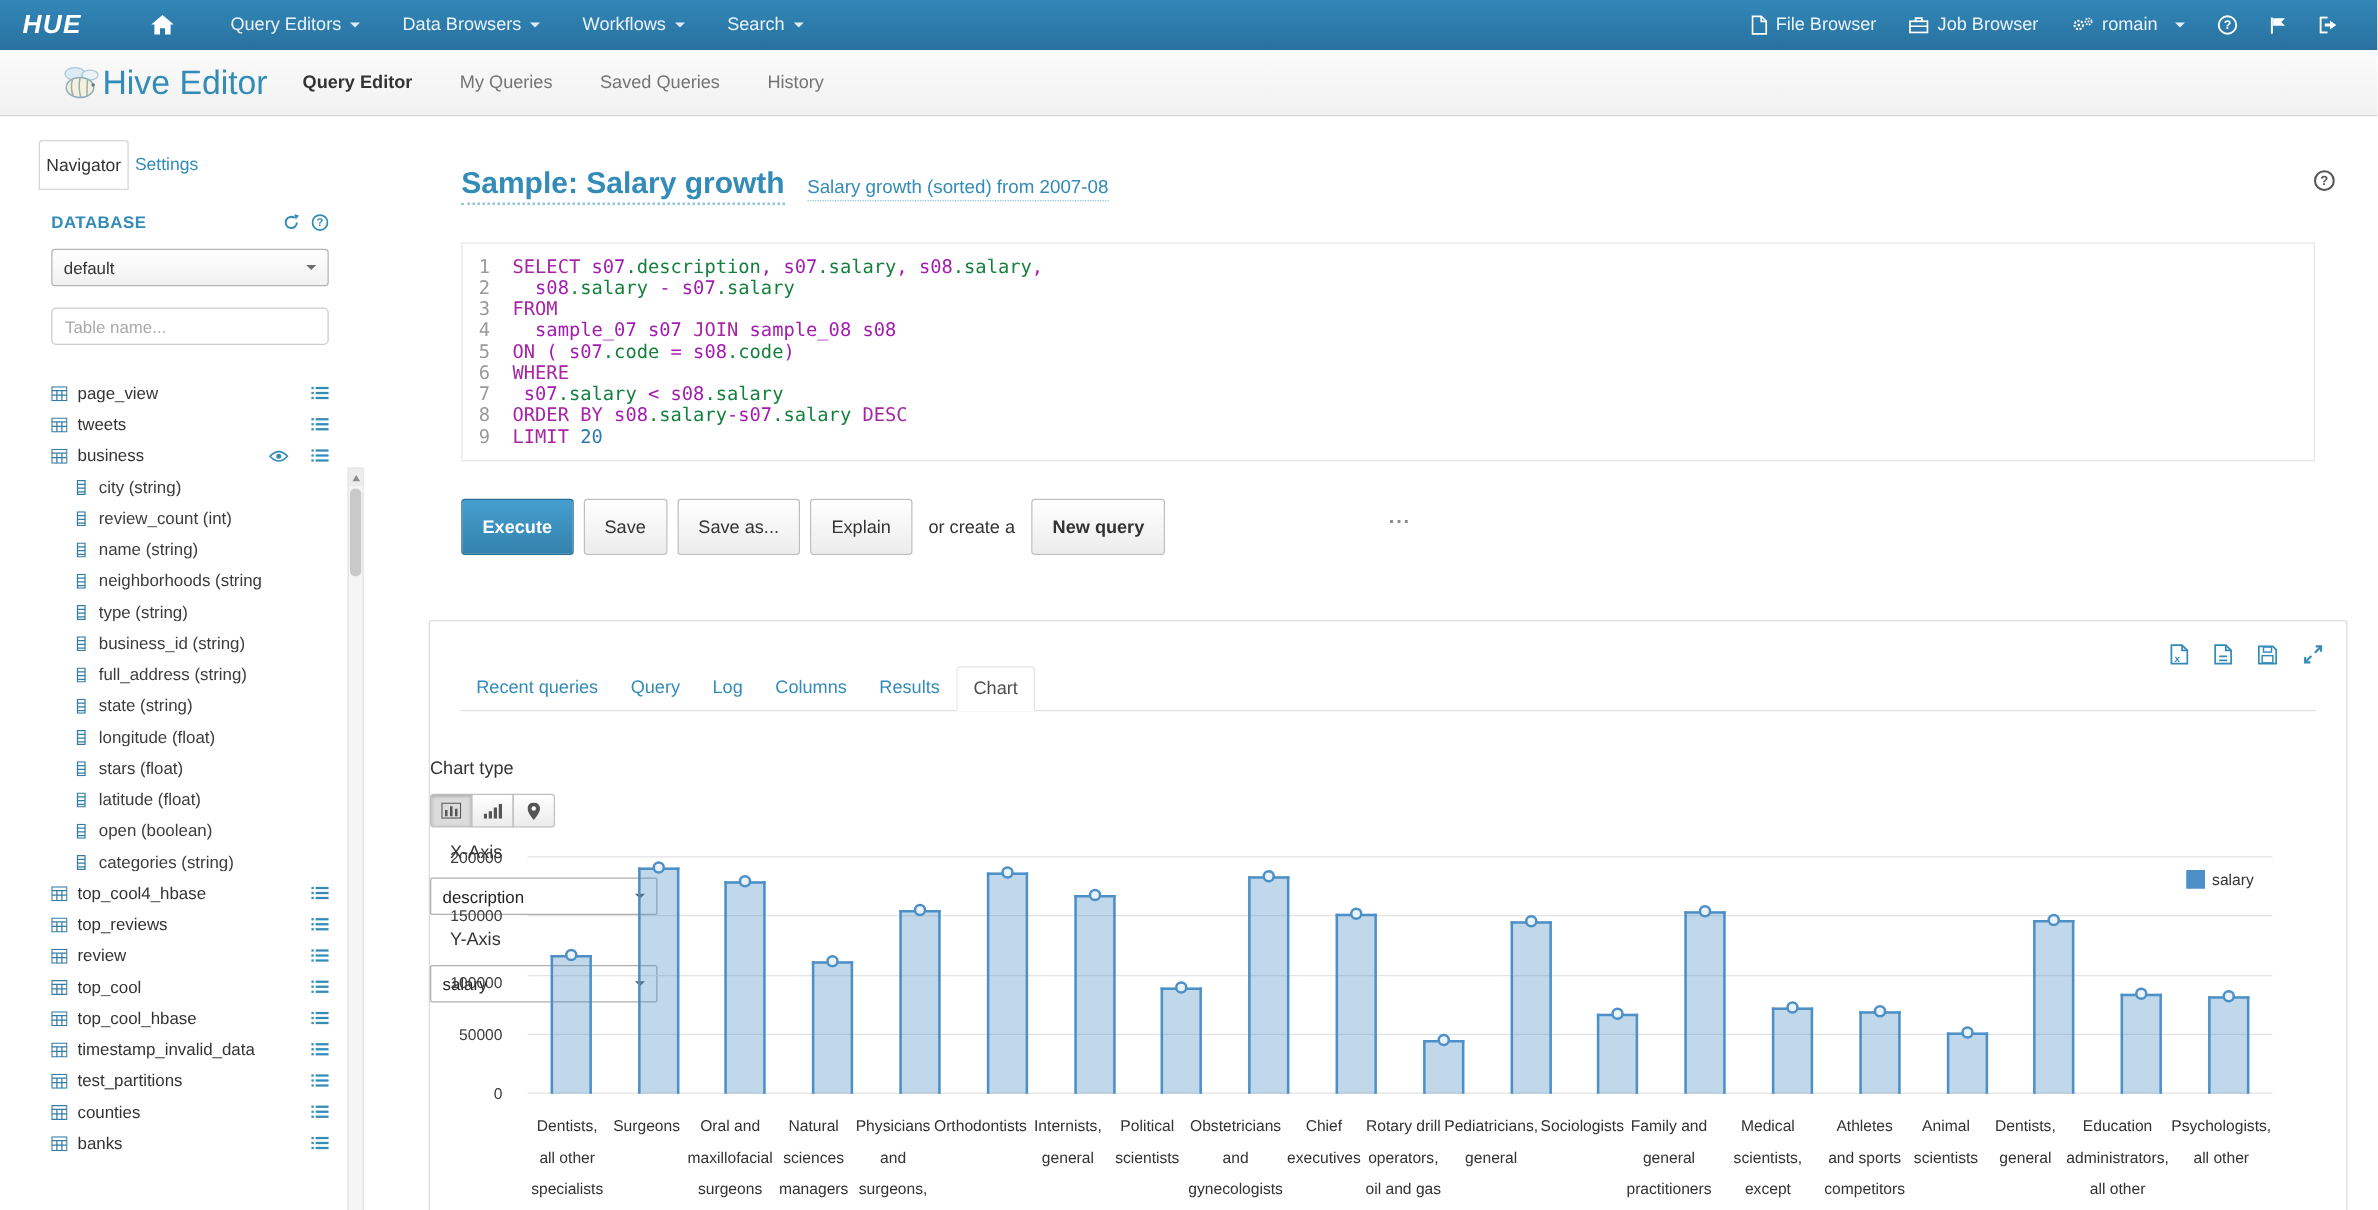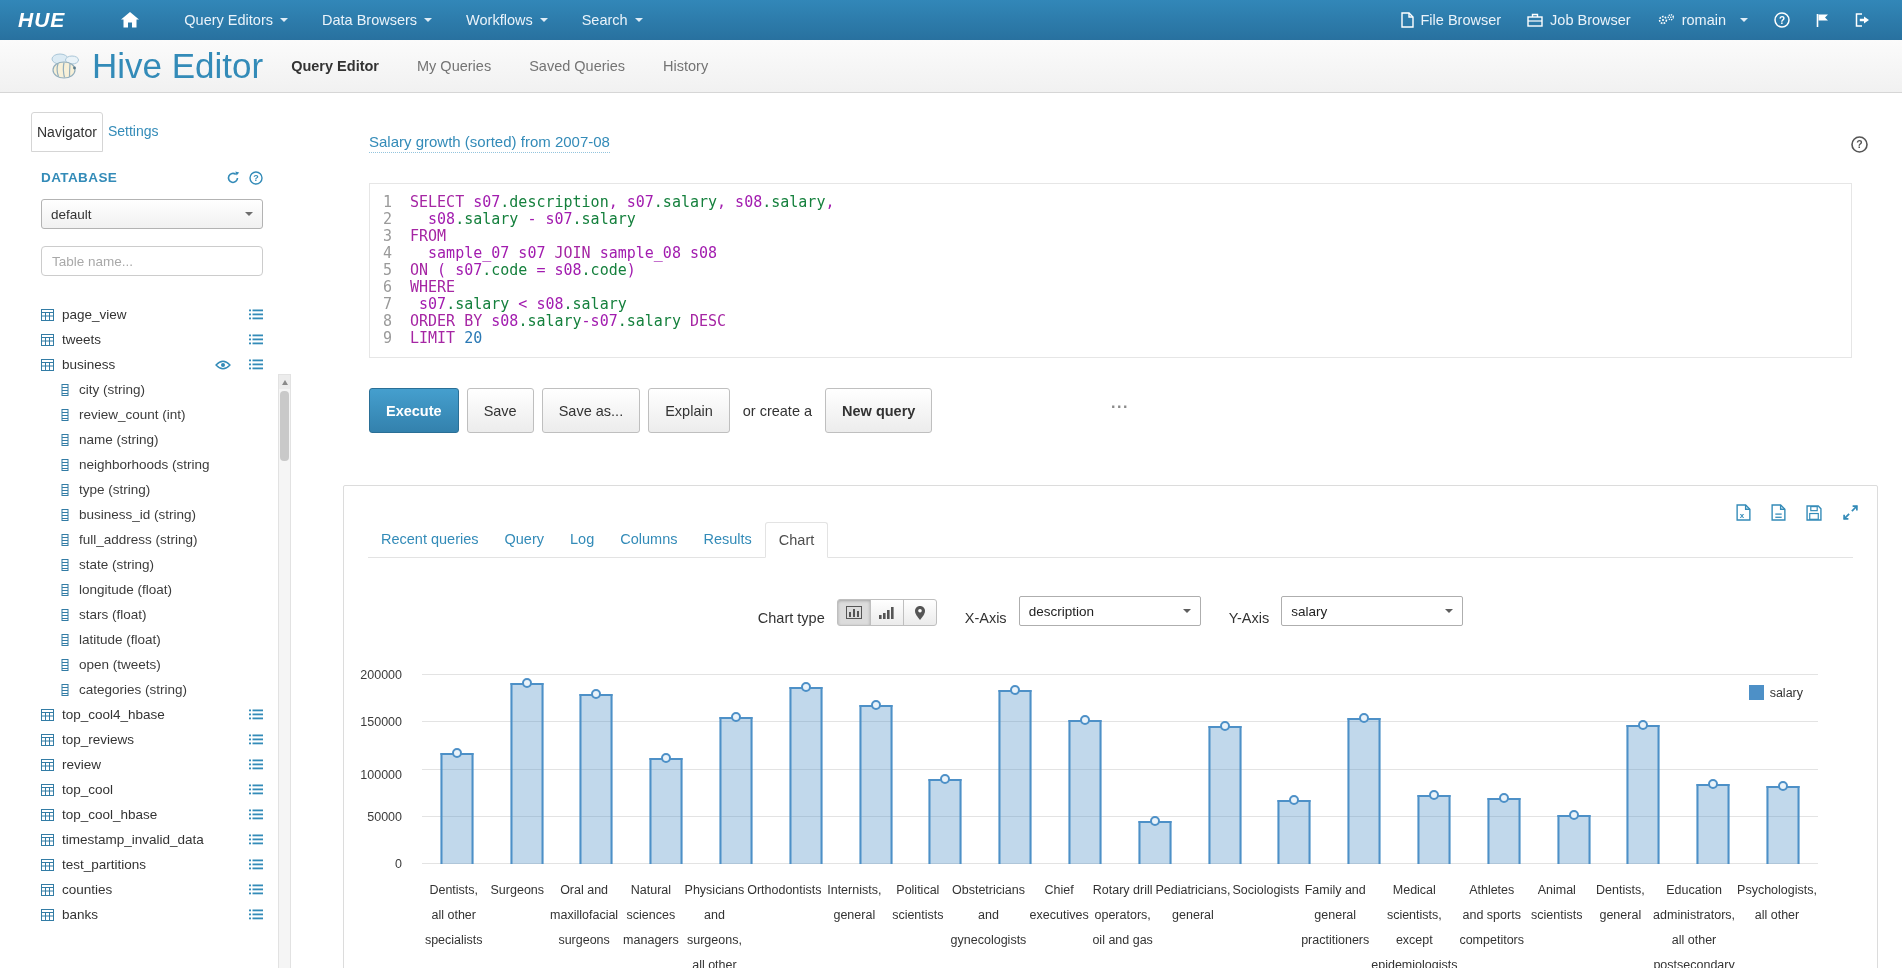--- a/index.html
+++ b/index.html
@@ -17,21 +17,21 @@
   .nav-item { display: flex; align-items: center; padding: 0 17px; height: 100%; color: #eaf3fa; cursor: pointer; }
   .nav-right { margin-left: auto; display: flex; align-items: center; height: 100%; }
   .nav-right .nav-item { padding: 0 13px; gap: 7px; justify-content: center; }
   .caret { display: inline-block; width: 0; height: 0; border-left: 4px solid transparent;
     border-right: 4px solid transparent; border-top: 4px solid currentColor; margin-left: 7px; opacity: .95; }
 
   
   .app-header { position: absolute; top: 40px; left: 0; right: 0; height: 53px;
     background: linear-gradient(#fbfbfb, #f1f1f1); border-bottom: 1px solid #d6d6d6;
     display: flex; align-items: center; padding-left: 48px; }
-  .app-title { color: #338bb8; font-size: 35px; margin-left: 10px; }
+  .app-title { color: #338bb8; font-size: 27px; }
   .app-tabs { display: flex; align-items: center; margin-left: 28px; gap: 38px; height: 100%; }
   .app-tab { color: #747474; font-size: 14.5px; cursor: pointer; }
   .app-tab.active { color: #333; font-weight: bold; }
 
   
   .sidebar { position: absolute; left: 25px; top: 112px; width: 278px; bottom: 0; }
   .side-tabs { display: flex; padding-left: 6px; }
   .side-tab { padding: 11px 5px; font-size: 14px; color: #338bb8; cursor: pointer; }
   .side-tab.active { color: #333; background: #fff; border: 1px solid #d5d5d5; border-radius: 3px 3px 0 0; }
   .side-panel { position: relative; padding: 18px 40px 0 16px; }
@@ -88,22 +88,22 @@
 
   
   .results { position: relative; margin: 52px 0 0 0; width: 1535px; height: 540px;
     border: 1px solid #dcdcdc; border-radius: 2px; background: #fff; }
   .res-icons { position: absolute; top: 18px; right: 18px; display: flex; gap: 20px; align-items: center; }
   .res-icons span { display: flex; cursor: pointer; }
   .res-tabs { display: flex; margin: 36px 24px 0 24px; border-bottom: 1px solid #e3e3e3; }
   .rtab { padding: 9px 13px; font-size: 14.5px; color: #338bb8; cursor: pointer; margin-bottom: -1px; }
   .rtab.active { color: #4d4d4d; background: #fff; border: 1px solid #e3e3e3; border-bottom-color: #fff; border-radius: 3px 3px 0 0; }
 
-  .chart-controls { display: flex; justify-content: center; align-items: flex-end; gap: 12px;
-    margin-top: 38px; font-size: 14.5px; color: #333; }
+  .chart-controls { display: flex; justify-content: center; align-items: flex-start; gap: 12px;
+    margin-top: 38px; font-size: 14.5px; color: #333; flex-direction: column; }
   .ctype-group { display: flex; }
   .ctype-btn { width: 34px; height: 27px; display: flex; align-items: center; justify-content: center;
     border: 1px solid #bfbfbf; background: linear-gradient(#fff, #ebebeb); margin-left: -1px; cursor: pointer; }
   .ctype-btn:first-child { border-radius: 3px 0 0 3px; margin-left: 0; }
   .ctype-btn:last-child { border-radius: 0 3px 3px 0; }
   .ctype-btn.active { background: #dcdcdc; box-shadow: inset 0 1px 3px rgba(0,0,0,.25); }
   .axis-label { margin-left: 16px; }
   .axis-select { width: 182px; height: 30px; border: 1px solid #aeaeae; border-radius: 2px;
     background: #fff; display: flex; align-items: center; justify-content: space-between;
     padding: 0 9px; font-size: 13.5px; color: #222; cursor: pointer; }
@@ -469,21 +469,21 @@
           </div>
           <div class="srow column">
             <span class="licon">
               <svg width="12" height="12" viewBox="0 0 12 12">
                 <rect x="3" y="0.5" width="6" height="11" fill="none" stroke="#337ca5"></rect>
                 <line x1="3" y1="3.5" x2="9" y2="3.5" stroke="#337ca5"></line>
                 <line x1="3" y1="6.5" x2="9" y2="6.5" stroke="#337ca5"></line>
                 <line x1="3" y1="9.5" x2="9" y2="9.5" stroke="#337ca5"></line>
               </svg>
             </span>
-            <span class="slabel">open (tweets)</span>
+            <span class="slabel">open (boolean)</span>
           </div>
           <div class="srow column">
             <span class="licon">
               <svg width="12" height="12" viewBox="0 0 12 12">
                 <rect x="3" y="0.5" width="6" height="11" fill="none" stroke="#337ca5"></rect>
                 <line x1="3" y1="3.5" x2="9" y2="3.5" stroke="#337ca5"></line>
                 <line x1="3" y1="6.5" x2="9" y2="6.5" stroke="#337ca5"></line>
                 <line x1="3" y1="9.5" x2="9" y2="9.5" stroke="#337ca5"></line>
               </svg>
             </span>
@@ -711,20 +711,21 @@
             <span class="tri-up"></span>
           </div>
         <div class="ss-thumb"></div>
 
       </div>
     </div>
   </aside>
 
   <main class="main">
     <div class="q-head">
+      <h1 class="page-title">Sample: Salary growth</h1>
       <span class="q-sub">Salary growth (sorted) from 2007-08</span>
     </div>
     <span class="main-help">
       <svg width="17" height="17" viewBox="0 0 17 17">
           <circle cx="8.5" cy="8.5" r="7.5" fill="none" stroke="#555" stroke-width="1.6"></circle>
           <text x="8.5" y="12.2" font-size="10.5" text-anchor="middle" fill="#555" font-family="sans-serif" font-weight="bold">?</text>
         </svg>
     </span>
 
     <div class="editor" id="editor">

